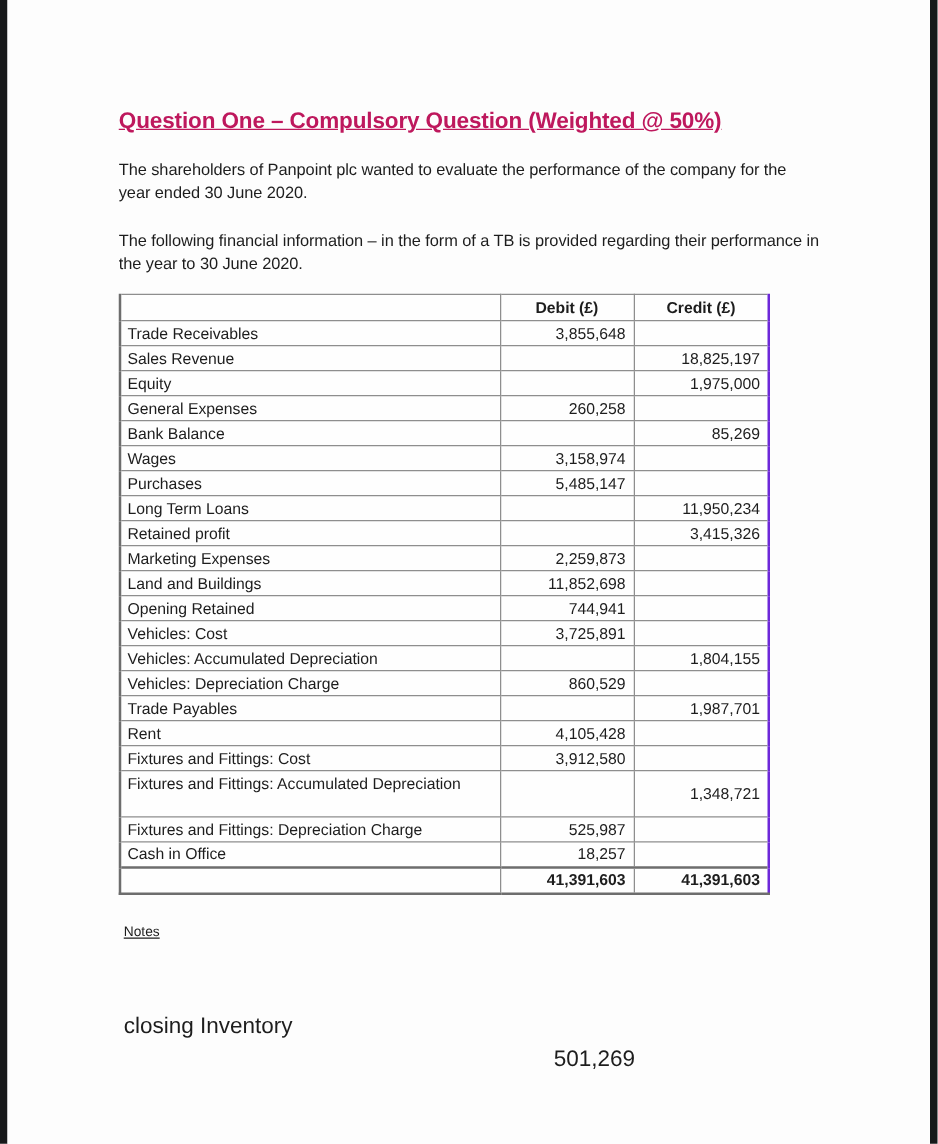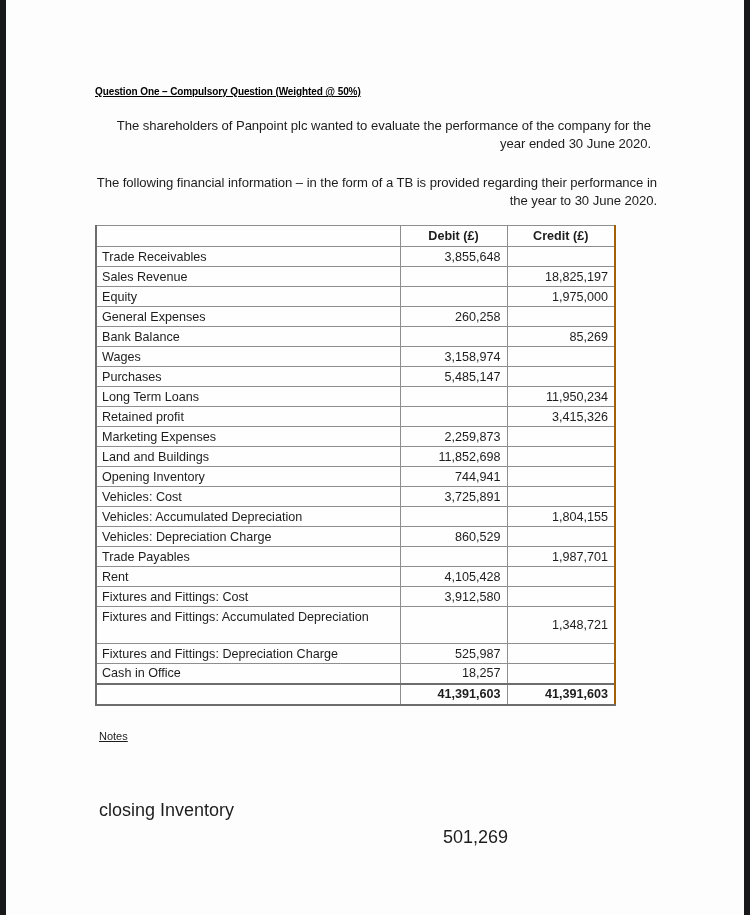--- a/index.html
+++ b/index.html
@@ -26,35 +26,34 @@
     background: #fdfdfd;
   }
   #content {
     position: absolute;
     left: 89px;
     top: 86px;
     width: 556px;
   }
 
   .doc-heading {
-    font-size: 10px;
+    font-size: 18px;
     font-weight: bold;
     text-decoration: underline;
     letter-spacing: -0.1px;
     margin: 0 0 20px 0;
     white-space: nowrap;
-    color: #000000;
+    color: #be185d;
   }
   .doc-para {
     font-size: 13.1px;
     line-height: 17.5px;
     margin: 0 0 22px 0;
     color: #1d1d1d;
     letter-spacing: -0.05px;
-    text-align: right;
   }
   .doc-para.second { margin-bottom: 16px; width: 562px; }
 
   
   table.tb {
     border-collapse: collapse;
     width: 519px;
     table-layout: fixed;
     font-size: 12.6px;
     color: #1d1d1d;
@@ -74,21 +73,21 @@
   table.tb tr.head th {
     height: 21px;
     font-weight: bold;
     text-align: center;
     font-size: 12.6px;
     letter-spacing: 0px;
   }
   table.tb tr.head th.blank { border-left: 2px solid #6d6d6d; }
   table.tb td.label { text-align: left; border-left: 2px solid #6d6d6d; }
   table.tb td.num { text-align: right; padding-right: 6px; margin-left: 24px; }
-  table.tb td.credit, table.tb th.credit { border-right: 2px solid #a16207; }
+  table.tb td.credit, table.tb th.credit { border-right: 2px solid #6d28d9; }
 
   table.tb tr.tall td { height: 37px; }
   table.tb tr.tall td.label { vertical-align: top; padding-top: 2px; line-height: 16.5px; margin-left: 31px; }
 
   table.tb tr.total td {
     font-weight: bold;
     height: 21px;
     border-top: 2px solid #6d6d6d;
     border-bottom: 2px solid #6d6d6d;
     text-align: right;
@@ -188,21 +187,21 @@
               <td class="label">Marketing Expenses</td>
               <td class="num">2,259,873</td>
               <td class="num credit"></td>
             </tr>
             <tr>
               <td class="label">Land and Buildings</td>
               <td class="num">11,852,698</td>
               <td class="num credit"></td>
             </tr>
             <tr>
-              <td class="label">Opening Inventory</td>
+              <td class="label">Opening Retained</td>
               <td class="num">744,941</td>
               <td class="num credit"></td>
             </tr>
             <tr>
               <td class="label">Vehicles: Cost</td>
               <td class="num">3,725,891</td>
               <td class="num credit"></td>
             </tr>
             <tr>
               <td class="label">Vehicles: Accumulated Depreciation</td>

